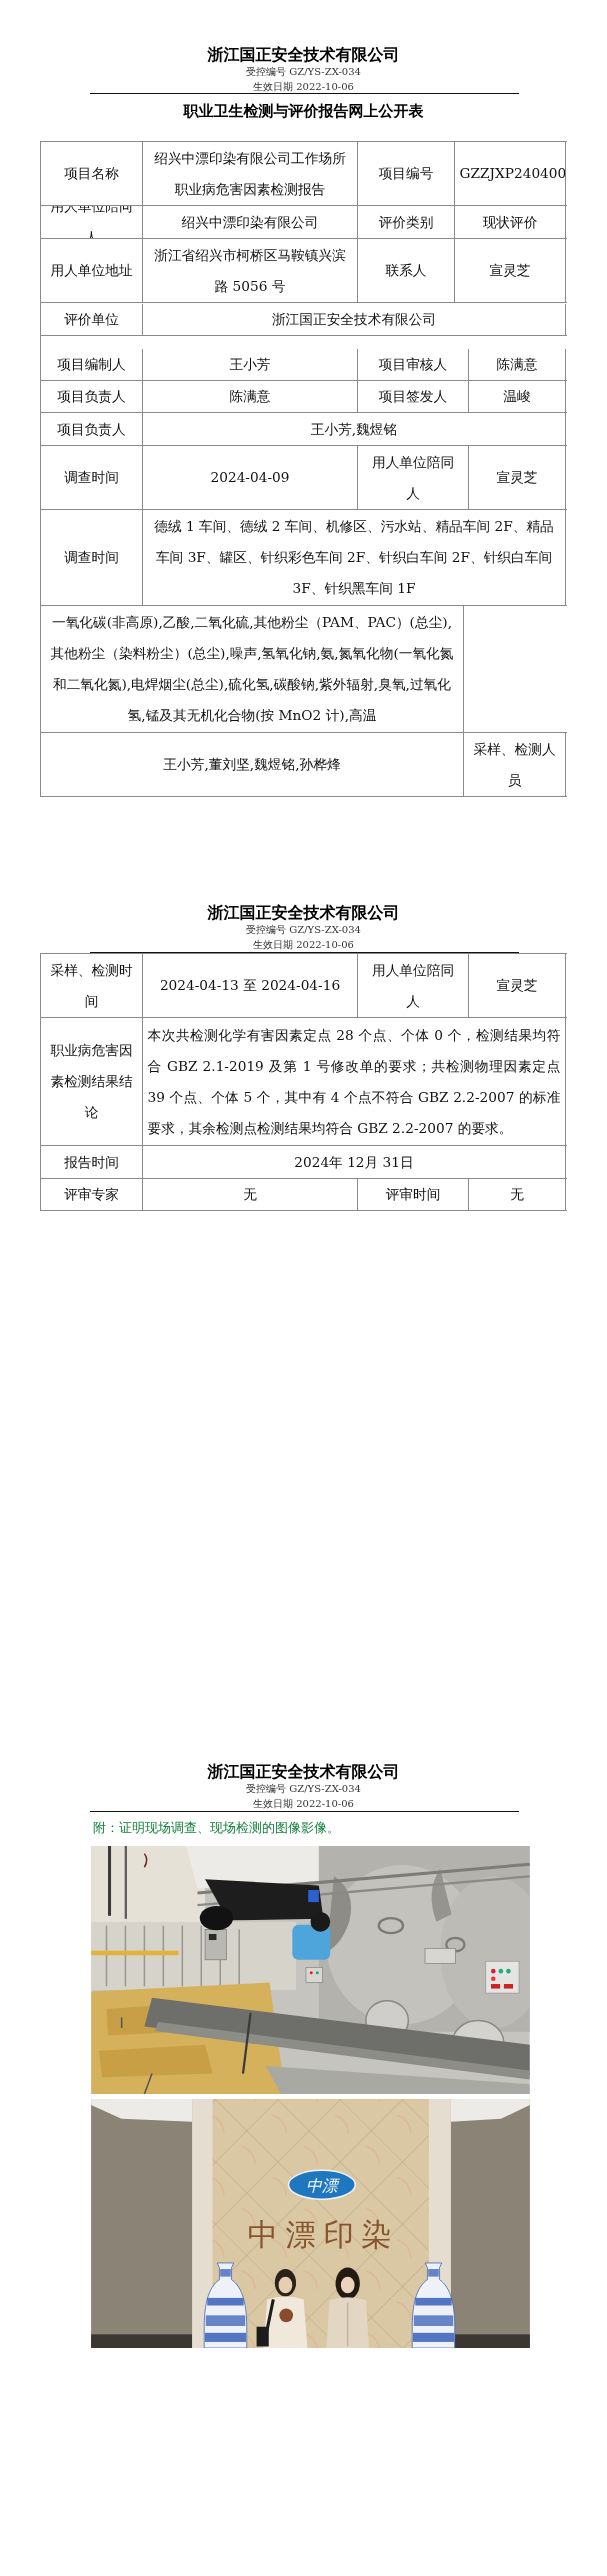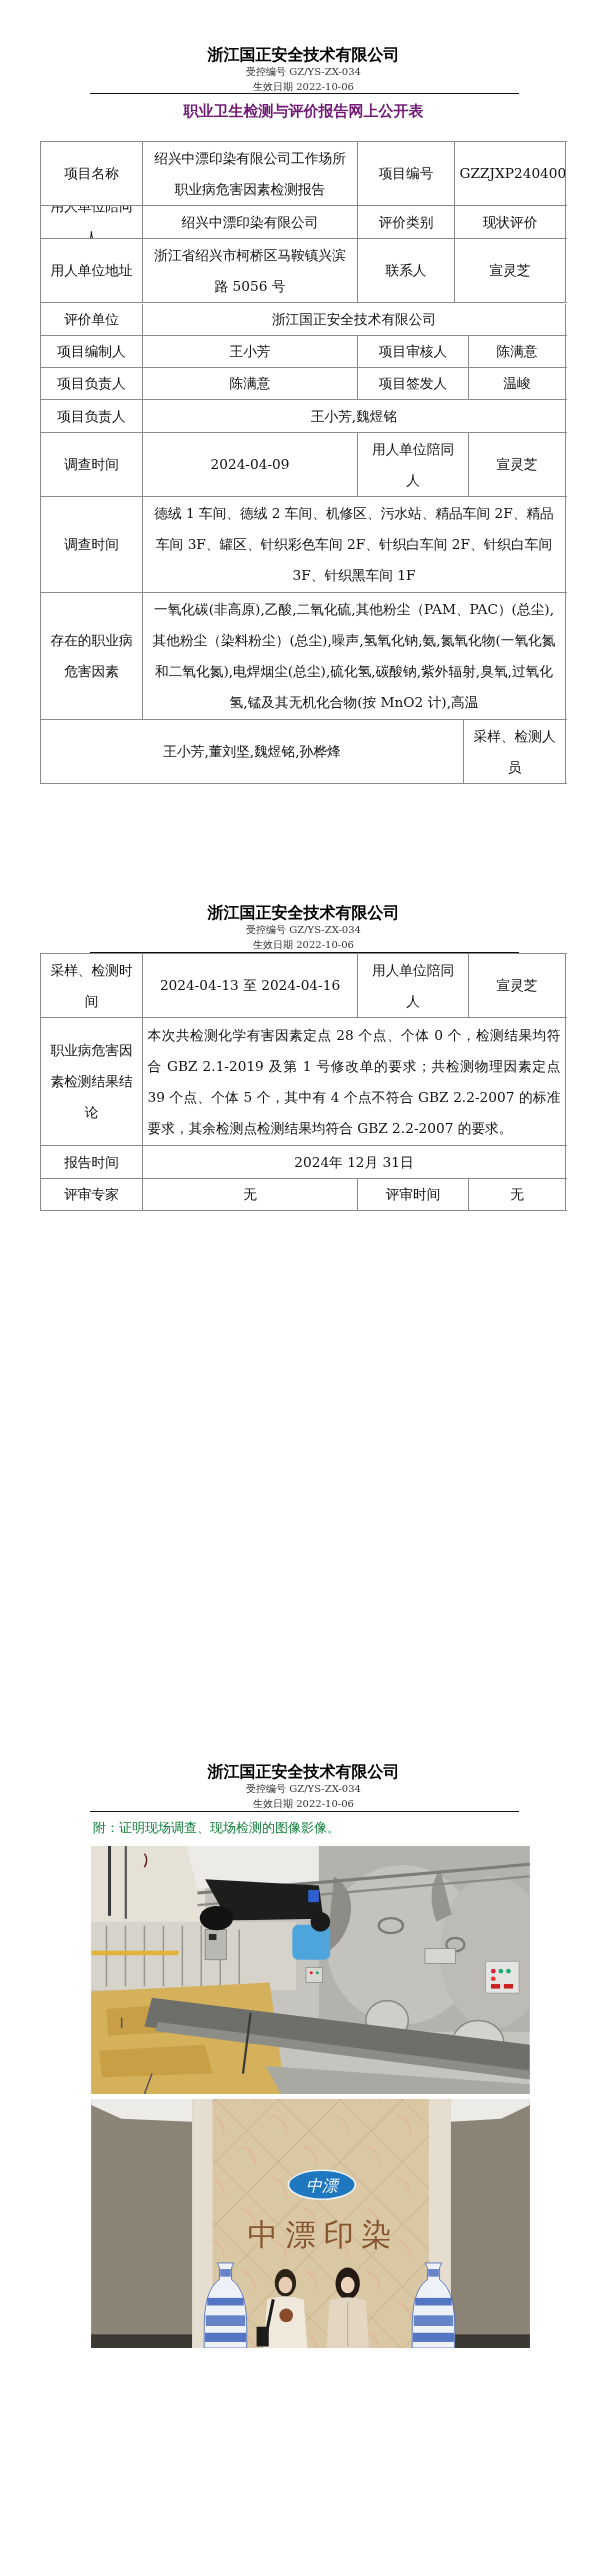--- a/index.html
+++ b/index.html
@@ -7,21 +7,21 @@
          font-family:"DejaVu Serif", serif; color:#111111; }
   .doc-header { position:absolute; left:0; width:607px; text-align:center; }
   .company { display:block; font-family:"DejaVu Serif", serif; font-weight:bold;
              font-size:16px; line-height:18px; color:#000; }
   .ctrl { display:block; font-family:"DejaVu Serif", serif; font-size:10px;
           line-height:15px; color:#333; }
   .rule { position:absolute; left:90px; width:429px; height:0;
           border-top:1.1px solid #111; }
   .report-title { position:absolute; left:0; width:607px; text-align:center;
                   font-family:"DejaVu Serif", serif; font-weight:bold;
-                  font-size:15px; line-height:18px; color:#701a75; }
+                  font-size:15px; line-height:18px; color:#000000; }
   .tbl { position:absolute; left:40px; width:527px; box-sizing:border-box;
          border-top:0.8px solid #8a8a8a; border-left:0.8px solid #8a8a8a; }
   .tr { display:flex; box-sizing:border-box; border-bottom:0.8px solid #8a8a8a; }
   .td { box-sizing:border-box; border-right:0.8px solid #8a8a8a; display:flex;
         align-items:center; justify-content:center; text-align:center;
         padding:0 4.6px; font-size:13.7px; line-height:31px; overflow:hidden;
         font-family:"DejaVu Serif", serif; }
   .td span { display:block; width:100%; }
   .c1 { width:102px; }
   .c2 { width:215px; padding:0 10.6px; }
@@ -91,52 +91,52 @@
       </div>
   </div>
   <div class="tr" style="height:33px;align-items:center;">
     <div class="td c1">
         <span>评价单位</span>
       </div>
     <div class="td cfull">
         <span>浙江国正安全技术有限公司</span>
       </div>
   </div>
+  <div class="tr" style="height:32px;margin-top:13px;">
+    <div class="td c1">
+        <span>项目编制人</span>
+      </div>
+    <div class="td c2">
+        <span>王小芳</span>
+      </div>
+    <div class="td c3b">
+        <span>项目审核人</span>
+      </div>
+    <div class="td c4b">
+        <span>陈满意</span>
+      </div>
+  </div>
   <div class="tr" style="height:32px;">
     <div class="td c1">
-        <span>项目编制人</span>
-      </div>
-    <div class="td c2">
-        <span>王小芳</span>
-      </div>
-    <div class="td c3b">
-        <span>项目审核人</span>
-      </div>
-    <div class="td c4b">
+        <span>项目负责人</span>
+      </div>
+    <div class="td c2">
         <span>陈满意</span>
       </div>
-  </div>
-  <div class="tr" style="height:32px;">
+    <div class="td c3b">
+        <span>项目签发人</span>
+      </div>
+    <div class="td c4b">
+        <span>温峻</span>
+      </div>
+  </div>
+  <div class="tr" style="height:33px;">
     <div class="td c1">
         <span>项目负责人</span>
       </div>
-    <div class="td c2">
-        <span>陈满意</span>
-      </div>
-    <div class="td c3b">
-        <span>项目签发人</span>
-      </div>
-    <div class="td c4b">
-        <span>温峻</span>
-      </div>
-  </div>
-  <div class="tr" style="height:33px;">
-    <div class="td c1">
-        <span>项目负责人</span>
-      </div>
     <div class="td cfull">
         <span>王小芳,魏煜铭</span>
       </div>
   </div>
   <div class="tr" style="height:64px;">
     <div class="td c1">
         <span>调查时间</span>
       </div>
     <div class="td c2">
         <span>2024-04-09</span>
@@ -150,23 +150,20 @@
   </div>
   <div class="tr" style="height:96px;">
     <div class="td c1">
         <span>调查时间</span>
       </div>
     <div class="td cfull">
         <span>德绒 1 车间、德绒 2 车间、机修区、污水站、精品车间 2F、精品车间 3F、罐区、针织彩色车间 2F、针织白车间 2F、针织白车间 3F、针织黑车间 1F</span>
       </div>
   </div>
   <div class="tr" style="height:127px;">
-    <div class="td c1">
-        <span>存在的职业病危害因素</span>
-      </div>
     <div class="td cfull">
         <span>一氧化碳(非高原),乙酸,二氧化硫,其他粉尘（PAM、PAC）(总尘),其他粉尘（染料粉尘）(总尘),噪声,氢氧化钠,氨,氮氧化物(一氧化氮和二氧化氮),电焊烟尘(总尘),硫化氢,碳酸钠,紫外辐射,臭氧,过氧化氢,锰及其无机化合物(按 MnO2 计),高温</span>
       </div>
   </div>
   <div class="tr" style="height:64px;">
     <div class="td cfull">
         <span>王小芳,董刘坚,魏煜铭,孙桦烽</span>
       </div>
     <div class="td c1">
         <span>采样、检测人员</span>

